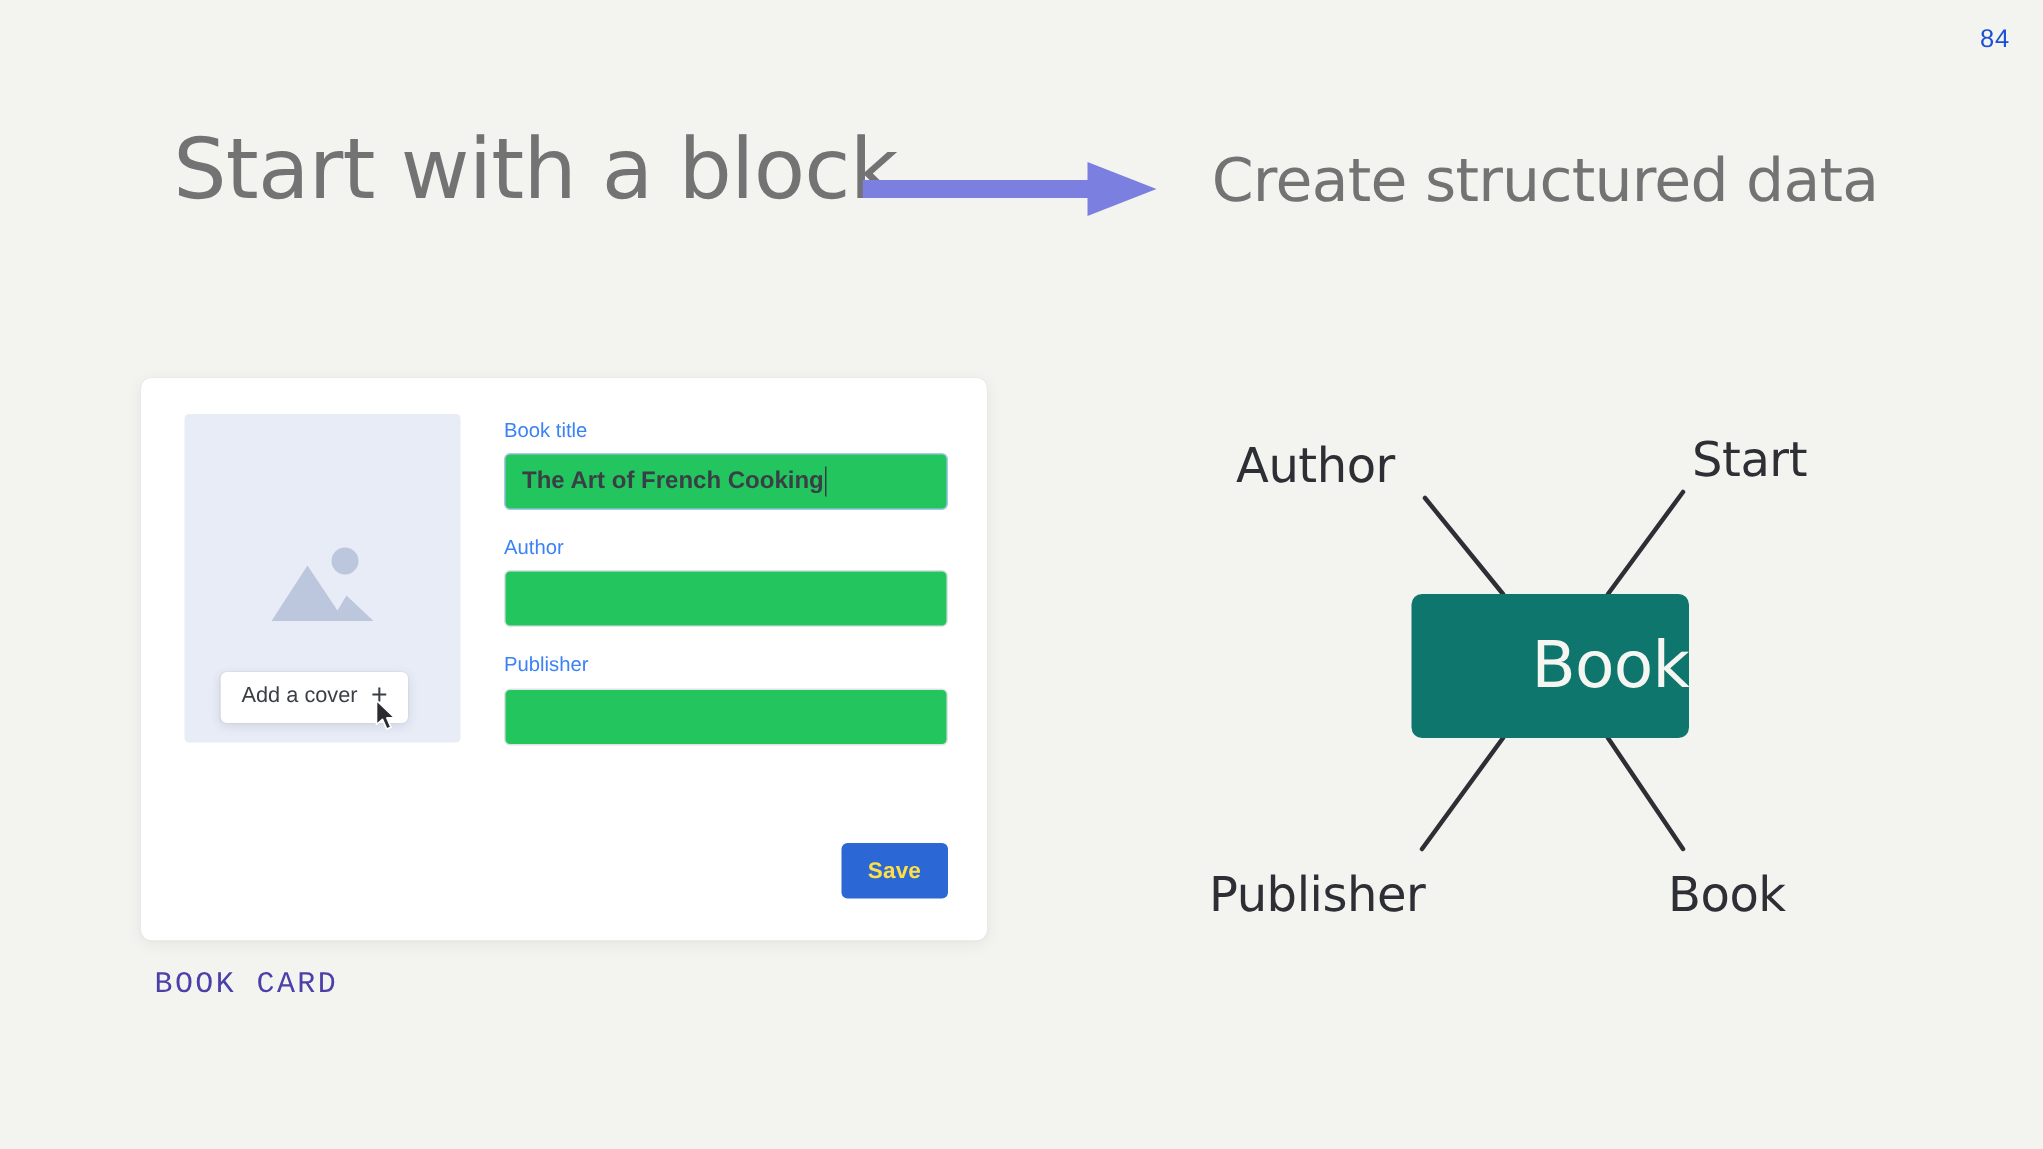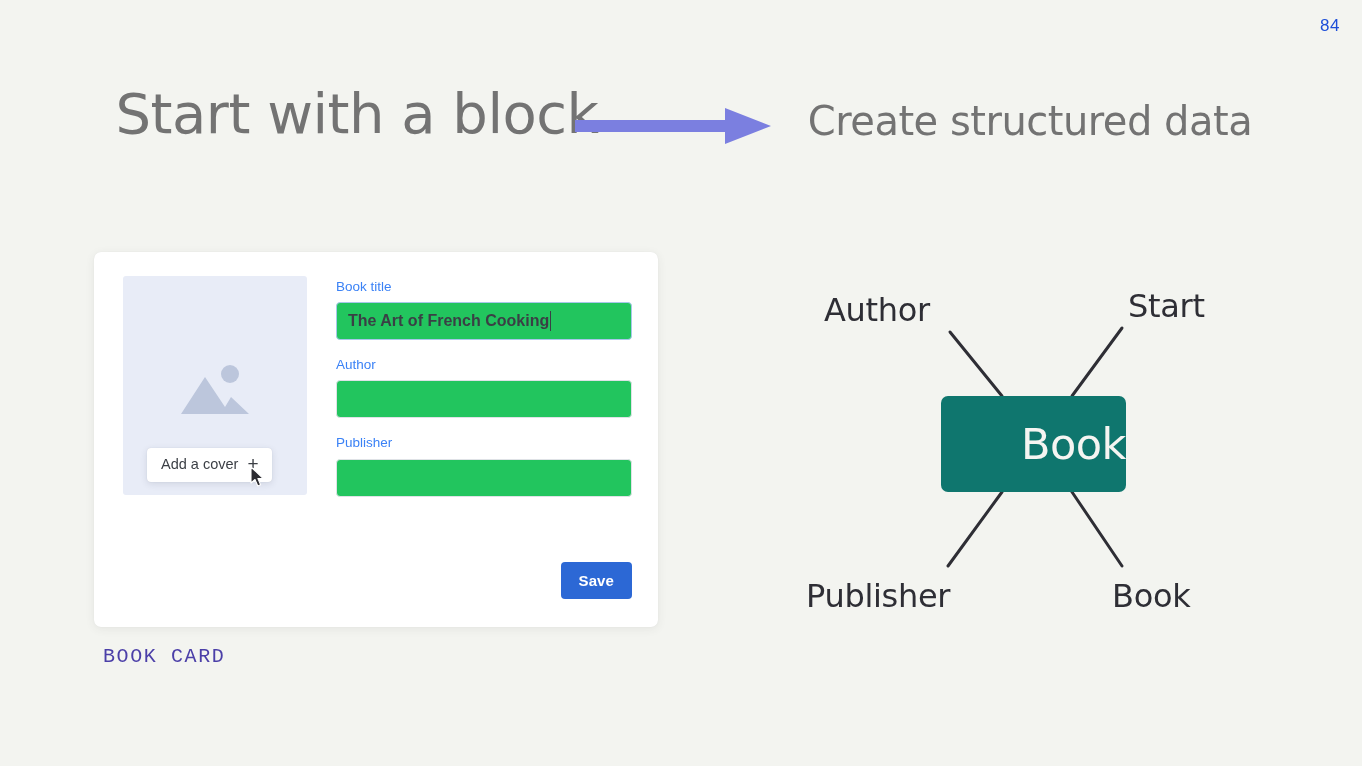--- a/index.html
+++ b/index.html
@@ -186,21 +186,21 @@
     position: absolute;
     left: 242px;
     top: 310px;
     width: 296px;
     display: flex;
     justify-content: flex-end;
   }
 
   .save-button {
     background: #2c68d5;
-    color: #ffffff;
+    color: #fde047;
     border: none;
     border-radius: 4px;
     font-family: "Liberation Sans", sans-serif;
     font-size: 15px;
     font-weight: 700;
     padding: 0 18px;
     height: 37px;
     cursor: pointer;
     letter-spacing: 0.1px;
   }

